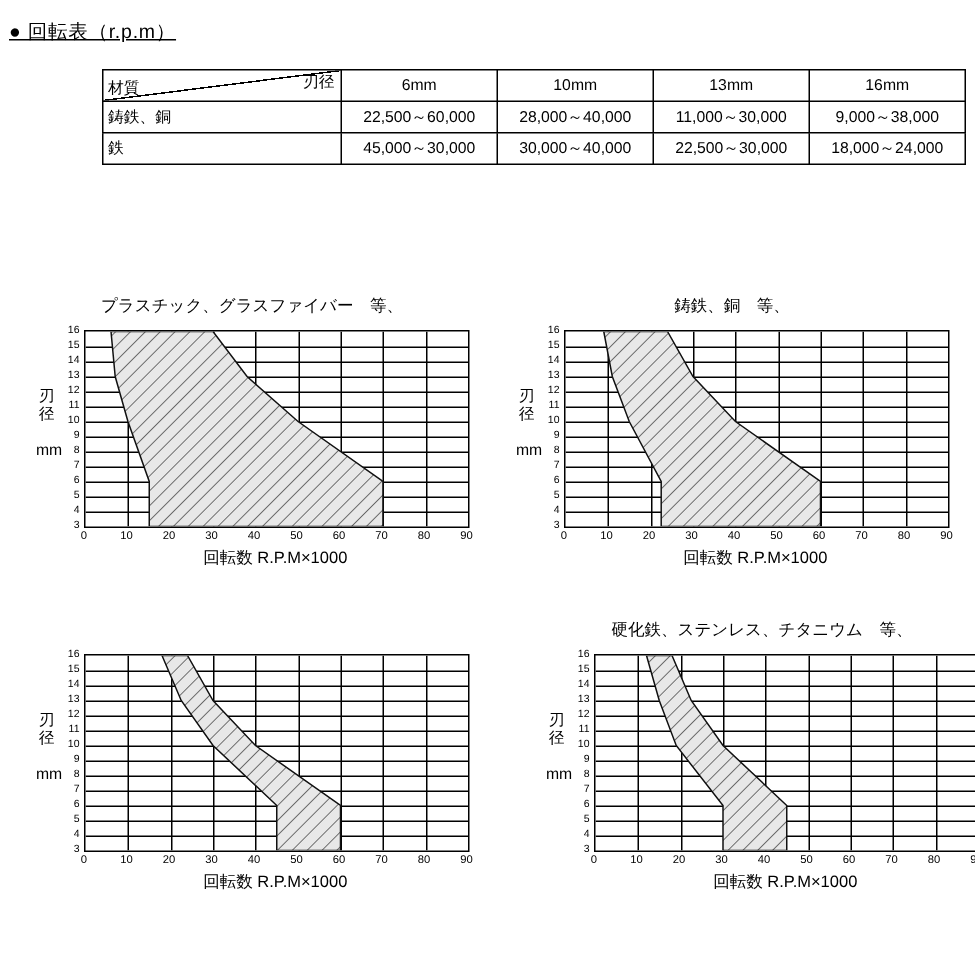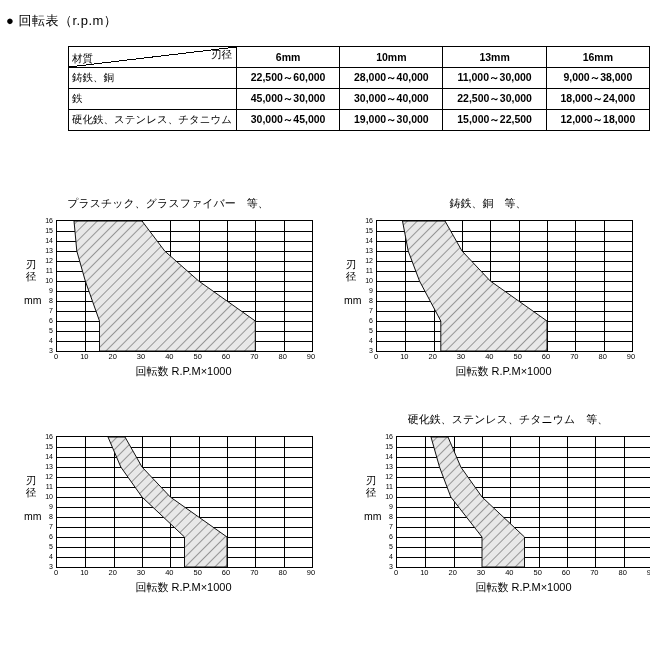--- a/index.html
+++ b/index.html
@@ -9,21 +9,21 @@
     font-family:"Liberation Sans","DejaVu Sans",sans-serif;
     color:#000;
     position:relative;
     overflow:hidden;
   }
   .page{position:relative;width:650px;height:650px;}
 
   
   .heading{
     position:absolute;left:6px;top:12px;
-    font-size:13px;letter-spacing:0.5px;
+    font-size:13px;letter-spacing:0.5px;text-decoration:underline;
   }
 
   
   .table-wrap{position:absolute;left:68px;top:46px;}
   table.rpm{
     border-collapse:collapse;
     font-size:10.5px;
     table-layout:fixed;
   }
   table.rpm td,table.rpm th{
@@ -32,21 +32,21 @@
     text-align:center;
     font-weight:normal;
     height:16px;
     white-space:nowrap;
   }
   table.rpm td.mat{
     text-align:left;
     width:150px;
     padding-left:3px;
   }
-  table.rpm td.val{width:95px;font-weight:bold;}
+  table.rpm td.val{width:95px;}
   
   td.corner{
     position:relative;
     width:150px;height:34px;
     padding:0;
   }
   td.corner .diag{
     position:absolute;left:0;top:0;width:100%;height:100%;
     background:linear-gradient(to bottom right,
       rgba(0,0,0,0) 0%,rgba(0,0,0,0) calc(50% - 0.5px),
@@ -121,27 +121,20 @@
         <td class="val">28,000～40,000</td>
         <td class="val">11,000～30,000</td>
         <td class="val">9,000～38,000</td>
       </tr>
       <tr>
         <td class="mat">鉄</td>
         <td class="val">45,000～30,000</td>
         <td class="val">30,000～40,000</td>
         <td class="val">22,500～30,000</td>
         <td class="val">18,000～24,000</td>
-      </tr>
-      <tr>
-        <td class="mat">硬化鉄、ステンレス、チタニウム</td>
-        <td class="val">30,000～45,000</td>
-        <td class="val">19,000～30,000</td>
-        <td class="val">15,000～22,500</td>
-        <td class="val">12,000～18,000</td>
       </tr>
     </tbody>
       </table>
   </div>
 
   <div class="chart-block" id="block0" style="left:18px;top:196px;width:300px;height:190px;">
     <div class="chart-title">プラスチック、グラスファイバー　等、</div>
     <div class="ylab" style="left:6px;top:62px;">刃<br>径<br><br>mm</div>
     <div class="plot-area" style="left:38px;top:24px;width:255px;height:130px;">
         <div class="gl v" style="left: 28.33px;"></div>

